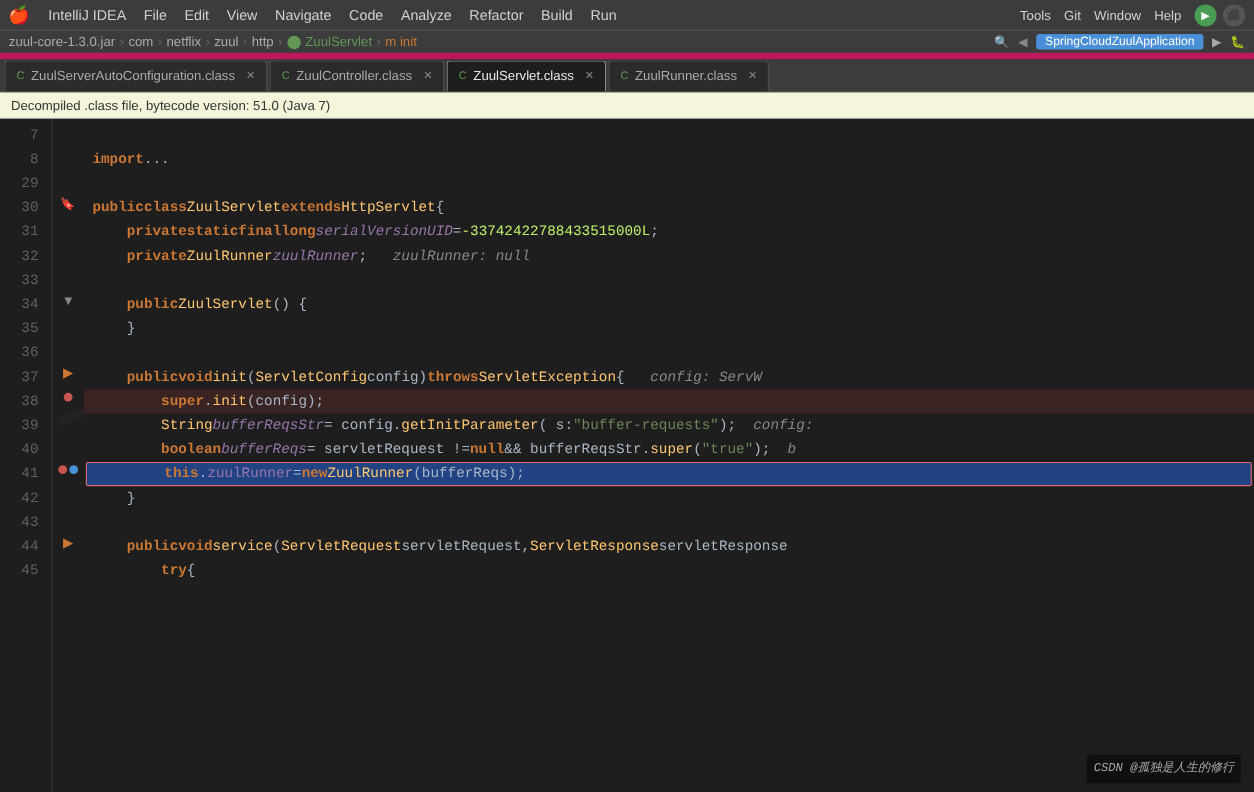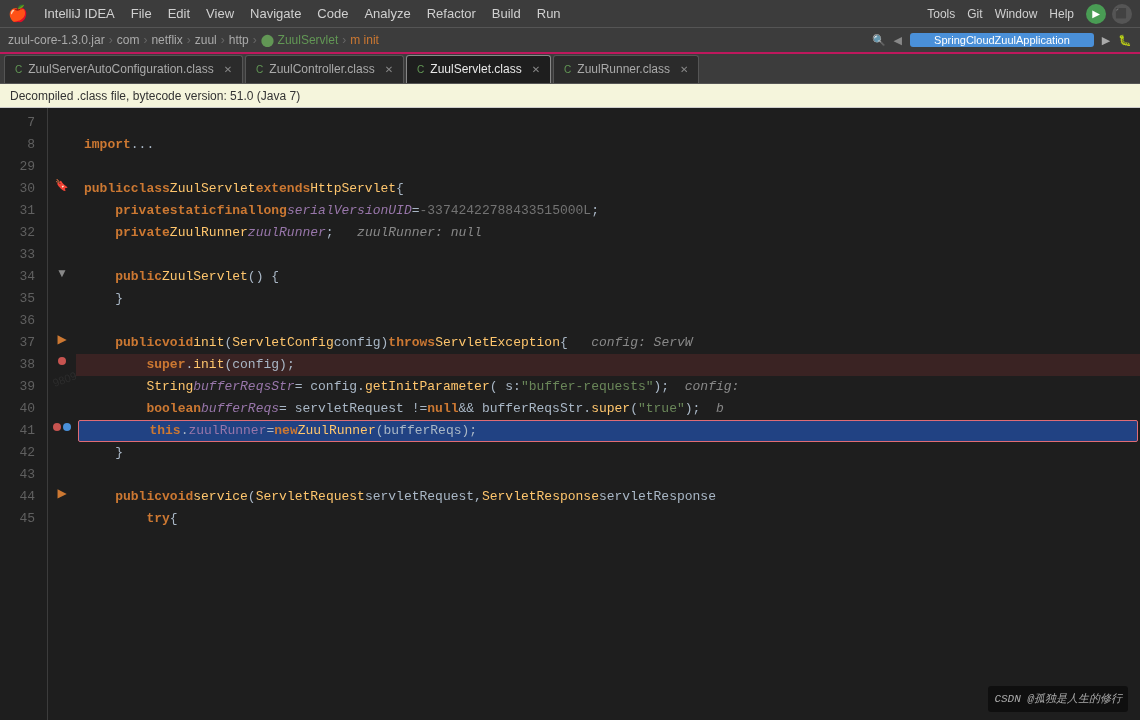--- a/index.html
+++ b/index.html
@@ -31,21 +31,21 @@
     
     .breadcrumb-bar {
       display: flex;
       align-items: center;
       height: 26px;
       background: #3c3c3c;
       color: #888;
       font-size: 12px;
       padding: 0 8px;
       gap: 4px;
-      border-bottom: 2px solid #be185d;
+      border-bottom: 6px solid #be185d;
     }
     .breadcrumb-bar .sep { color: #666; }
     .breadcrumb-bar .bc-item { color: #aaa; }
     .breadcrumb-bar .bc-item.active { color: #cc7832; }
     .breadcrumb-bar .spacer { flex: 1; }
 
     
     .tabs-bar {
       display: flex;
       align-items: center;
@@ -158,21 +158,21 @@
       background: #214283;
       border: 1px solid #e06c75;
     }
     .code-line.breakpoint-line { background: #3a2323; }
 
     
     .kw { color: #cc7832; font-weight: bold; }
     .classname { color: #ffc66d; }
     .extends-kw { color: #cc7832; font-weight: bold; }
     .string { color: #6a8759; }
-    .number { color: #737373; }
+    .number { color: #bef264; }
     .method { color: #ffc66d; }
     .varname { color: #9876aa; font-style: italic; }
     .field { color: #9876aa; }
     .param { color: #a9b7c6; }
     .italic-hint { color: #888; font-style: italic; text-align: right; }
 
     
     .watermark-overlay {
       position: absolute;
       top: 0; left: 0; right: 0; bottom: 0;
@@ -254,21 +254,21 @@
   <span class="sep">›</span>
   <span class="bc-item">http</span>
   <span class="sep">›</span>
   <span class="bc-item" style="color:#629755;">⬤ ZuulServlet</span>
   <span class="sep">›</span>
   <span class="bc-item active" style="color:#cc7832;">m init</span>
   <span class="spacer"></span>
   <div style="display:flex;align-items:center;gap:8px;">
     <span style="color:#888;font-size:11px;">🔍</span>
     <span style="color:#888;font-size:11px;">◀</span>
-    <span style="background:#4a90d9;color:white;padding:1px 24px;border-radius:3px;font-size:11px;cursor:pointer;">SpringCloudZuulApplication</span>
+    <span style="background:#4a90d9;color:white;padding:1px 8px;border-radius:3px;font-size:11px;cursor:pointer;">SpringCloudZuulApplication</span>
     <span style="color:#aaa;font-size:11px;">▶</span>
     <span style="color:#aaa;font-size:11px;">🐛</span>
   </div>
 </div>
 
 <div class="tabs-bar">
   <div class="tab class-file">
     <span class="tab-icon" style="color:#629755;">C</span>
     <span>ZuulServerAutoConfiguration.class</span>
     <span class="close-x">✕</span>

